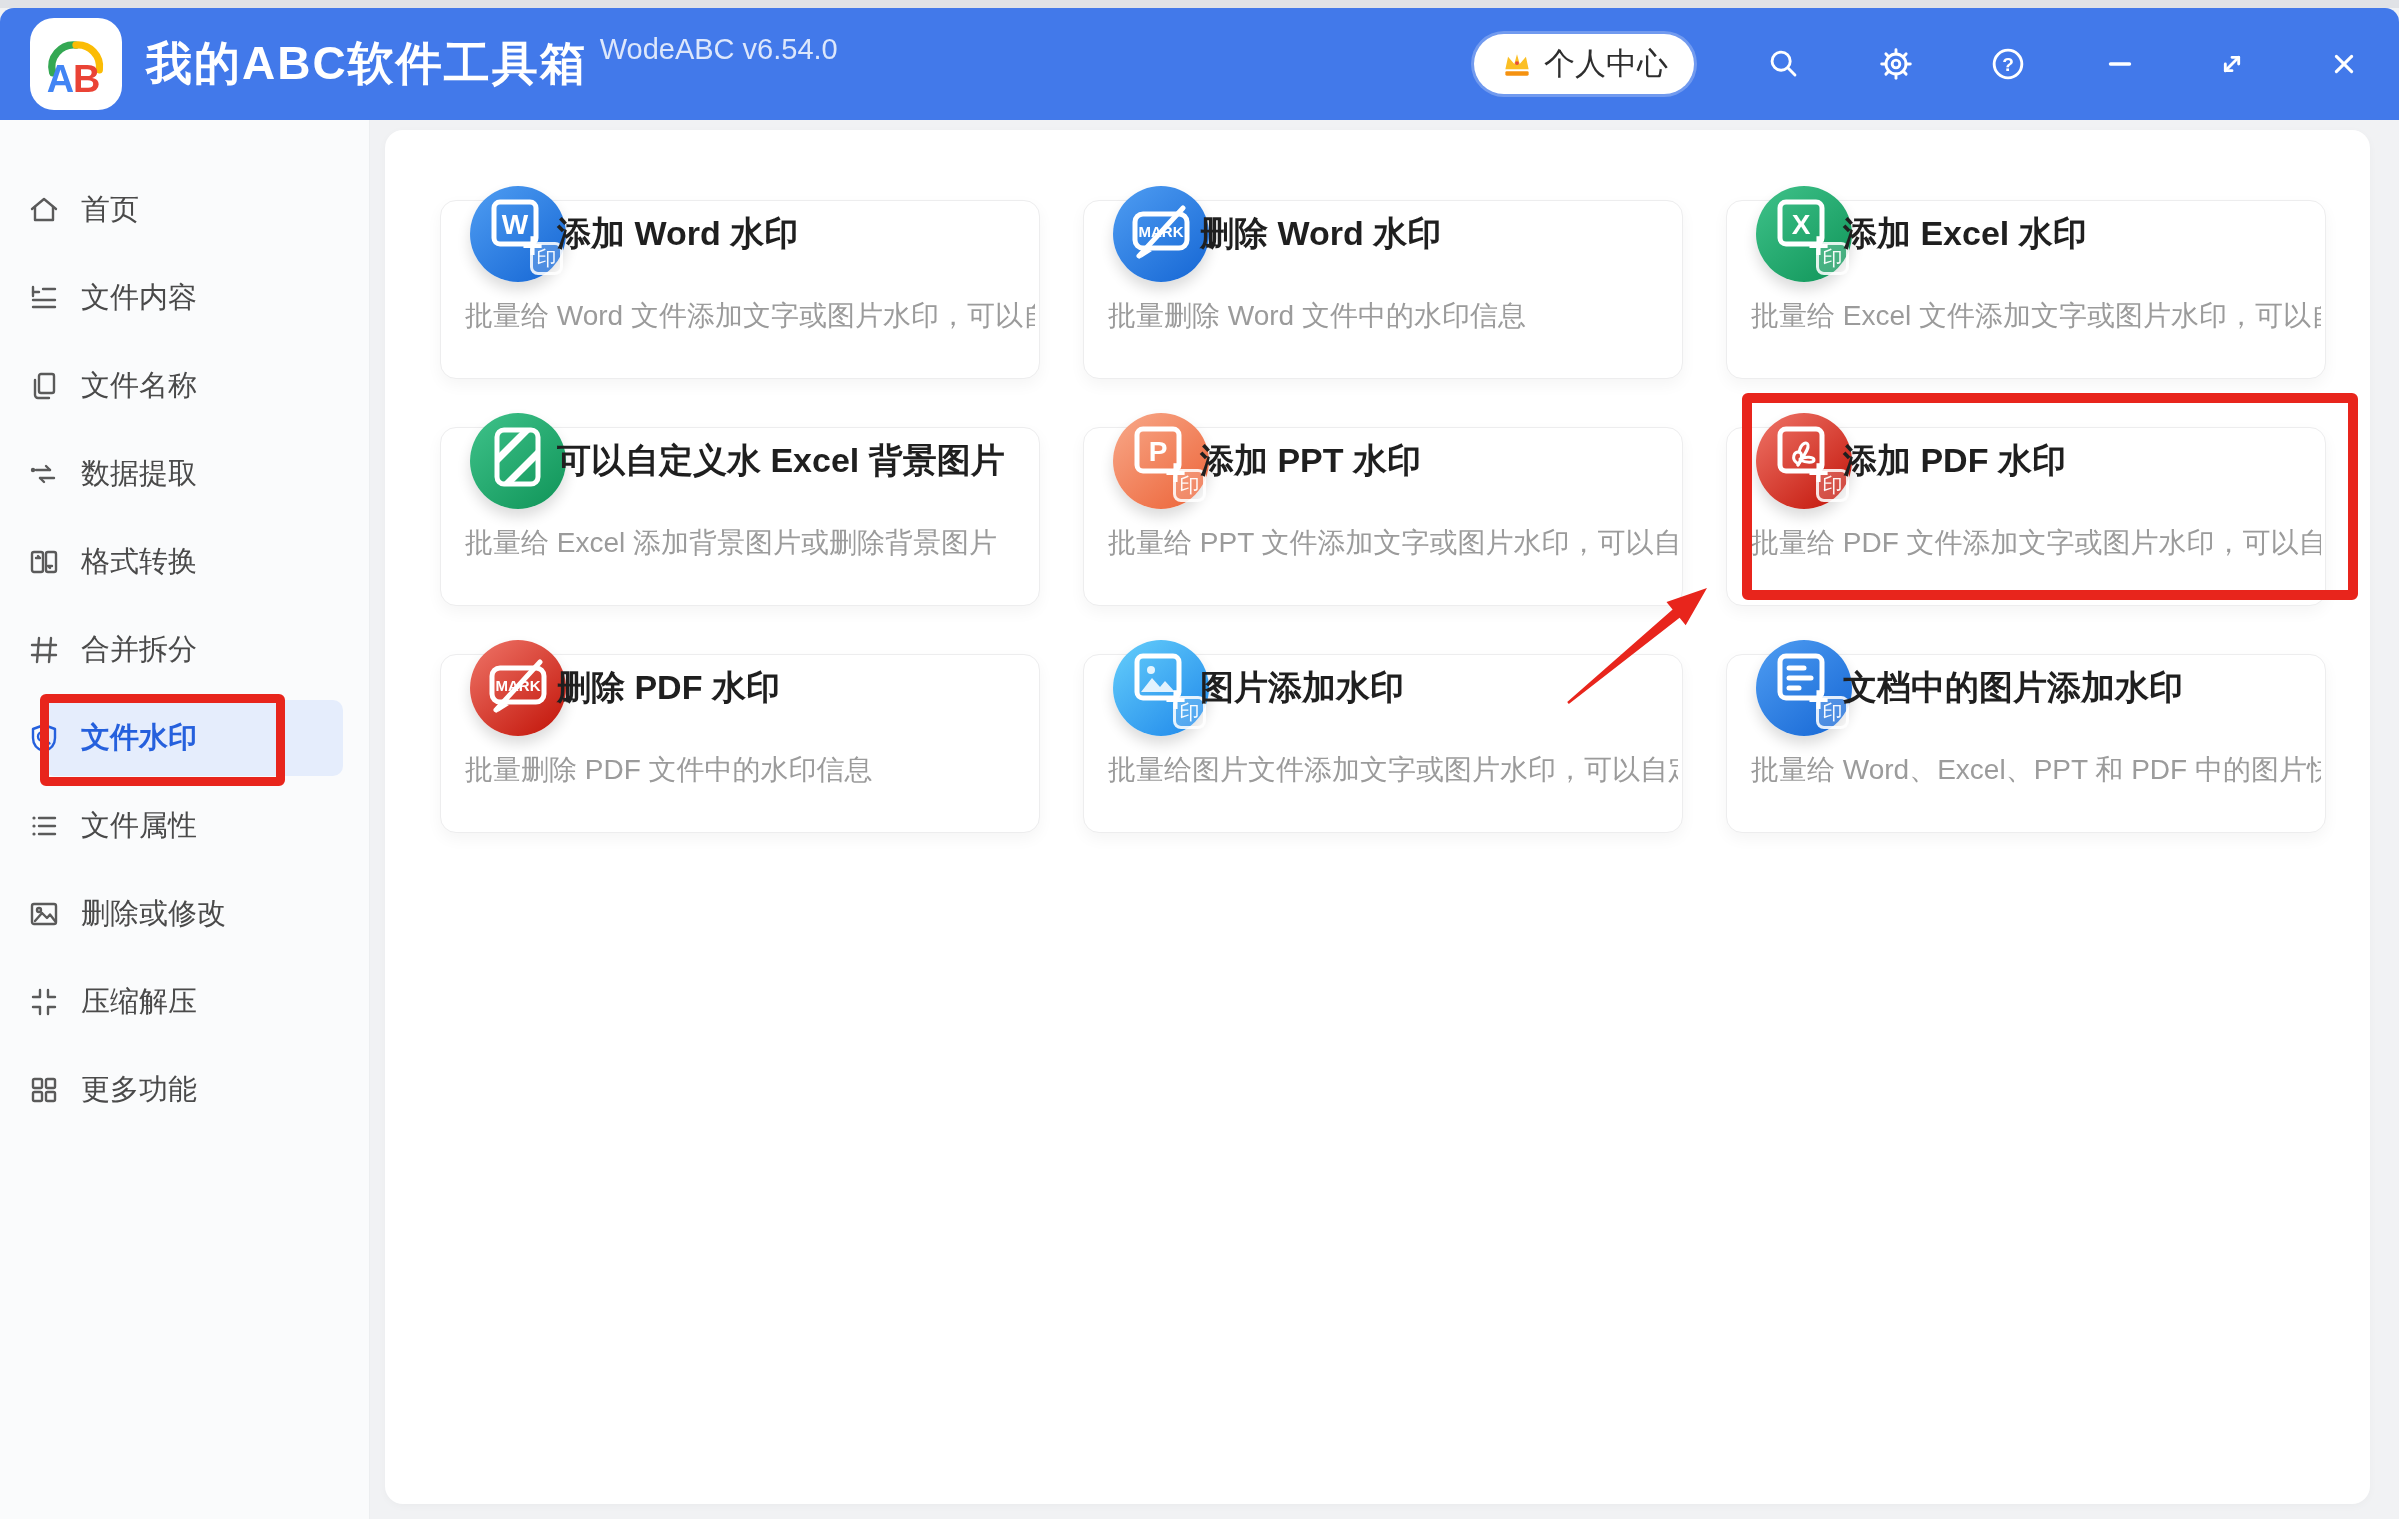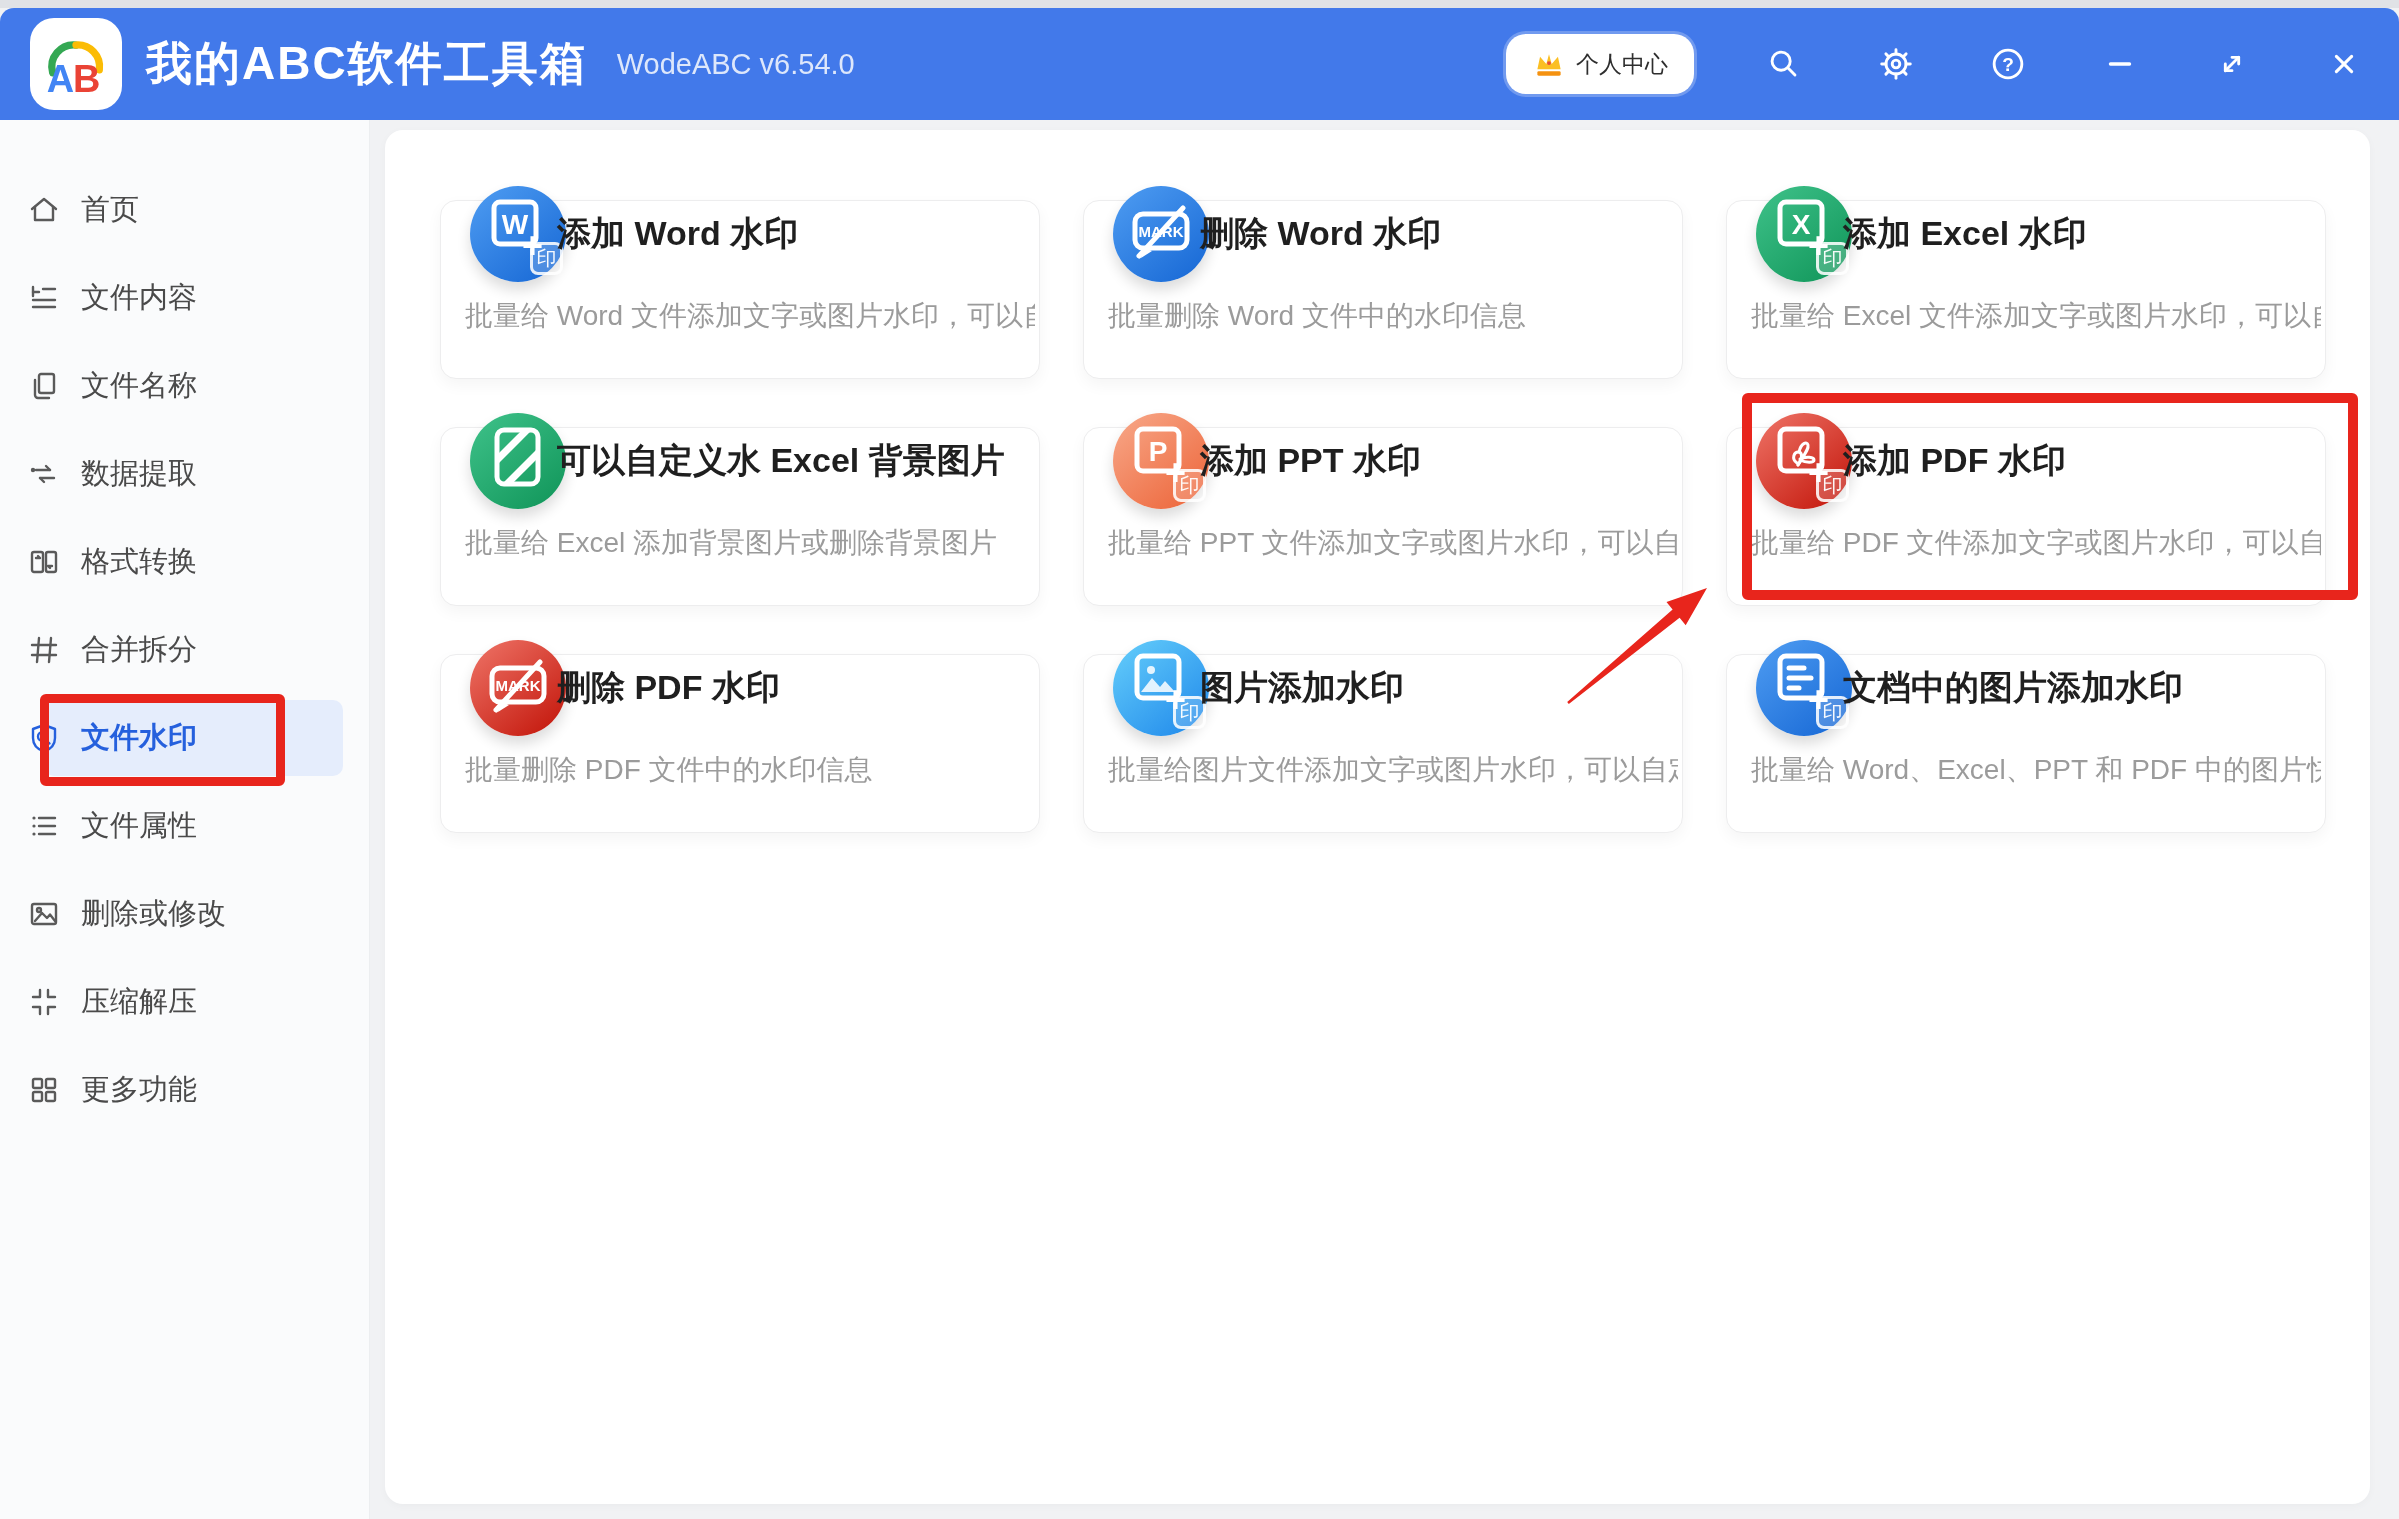--- a/index.html
+++ b/index.html
@@ -16,25 +16,25 @@
     --annotation-red:#e8251c;
   }
   *{box-sizing:border-box;margin:0;padding:0;font-family:"Liberation Sans","DejaVu Sans",sans-serif;}
   body{width:2399px;height:1519px;position:relative;overflow:hidden;background:var(--page-bg);}
   .top-strip{position:absolute;left:0;top:0;width:2399px;height:8px;background:#e0e2e6;}
 
   
   header{position:absolute;left:0;top:8px;width:2399px;height:112px;background:var(--header-blue);
     border-radius:14px 14px 0 0;display:flex;align-items:center;padding:0 33px 0 30px;}
   .logo{width:92px;height:92px;background:#fff;border-radius:24px;display:flex;align-items:center;justify-content:center;flex:0 0 auto;}
-  .titlewrap{display:flex;align-items:center;gap:29px;margin-left:24px;}
+  .titlewrap{display:flex;align-items:flex-start;gap:12px;margin-left:24px;}
   .app-title{color:#fff;font-size:46px;font-weight:bold;letter-spacing:2px;white-space:nowrap;}
   .app-version{color:rgba(255,255,255,.82);font-size:29px;white-space:nowrap;}
-  .pill{margin-left:auto;height:60px;border-radius:20px;background:#fff;border:none;display:flex;align-items:center;
-    gap:10px;padding:0 26px;font-size:23px;color:#2e2e2e;box-shadow:0 0 0 3px rgba(255,255,255,.25);cursor:pointer;white-space:nowrap;}
+  .pill{margin-left:auto;height:60px;border-radius:30px;background:#fff;border:none;display:flex;align-items:center;
+    gap:10px;padding:0 26px;font-size:31px;color:#2e2e2e;box-shadow:0 0 0 3px rgba(255,255,255,.25);cursor:pointer;white-space:nowrap;}
   .hbtn{width:44px;height:44px;margin-left:68px;border:none;background:transparent;display:flex;align-items:center;justify-content:center;cursor:pointer;flex:0 0 auto;}
   .hbtn svg{display:block;}
 
   
   aside{position:absolute;left:0;top:120px;width:370px;height:1399px;background:var(--sidebar-bg);border-right:1px solid #eceef0;}
   nav{position:absolute;left:0;top:46px;width:100%;}
   .sitem{position:relative;z-index:0;height:88px;display:flex;align-items:center;gap:20px;padding-left:27px;
     font-size:29px;color:var(--sidebar-text);cursor:pointer;}
   .sitem svg{flex:0 0 auto;color:#5a5a5a;}
   .sitem.active{color:var(--sidebar-active-text);font-weight:bold;}

